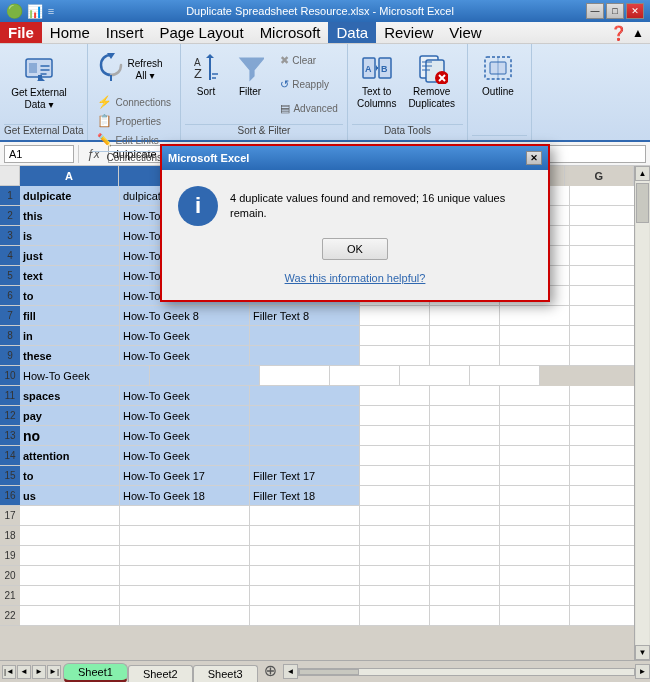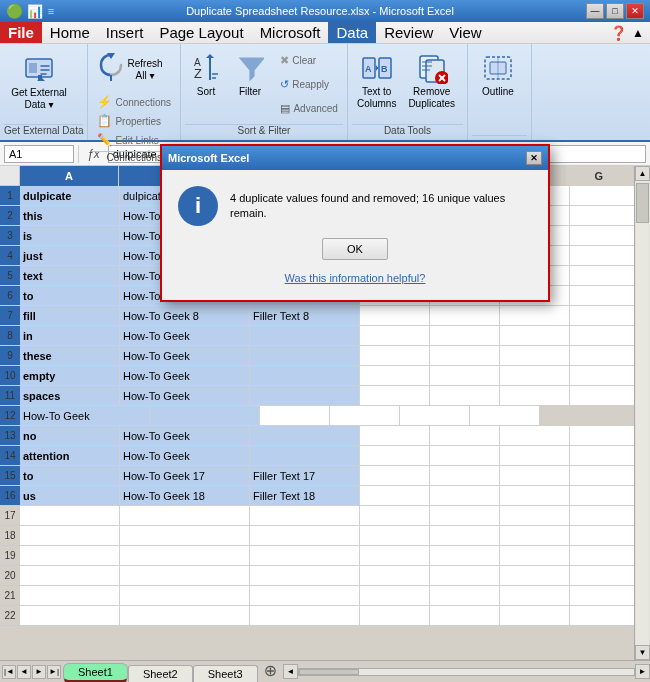--- a/index.html
+++ b/index.html
@@ -681,47 +681,47 @@
             <div class="grid-row" style="display: flex; height: 20px; min-height: 20px;">
               <div class="cell col-a selected-range" style="width: 100px; min-width: 100px; border-right: 1px solid rgb(208, 208, 208); border-bottom: 1px solid rgb(208, 208, 208); padding: 0px 3px; font-size: 11px; display: flex; align-items: center; overflow: hidden; white-space: nowrap; background: rgb(184, 208, 238); font-weight: bold;">these</div>
               <div class="cell col-b selected-range" style="width: 130px; min-width: 130px; border-right: 1px solid rgb(208, 208, 208); border-bottom: 1px solid rgb(208, 208, 208); padding: 0px 3px; font-size: 11px; display: flex; align-items: center; overflow: hidden; white-space: nowrap; background: rgb(184, 208, 238);">How-To Geek</div>
               <div class="cell col-c selected-range" style="width: 110px; min-width: 110px; border-right: 1px solid rgb(208, 208, 208); border-bottom: 1px solid rgb(208, 208, 208); padding: 0px 3px; font-size: 11px; display: flex; align-items: center; overflow: hidden; white-space: nowrap; background: rgb(184, 208, 238);"></div>
               <div class="cell col-d" style="width: 70px; min-width: 70px; border-right: 1px solid rgb(208, 208, 208); border-bottom: 1px solid rgb(208, 208, 208); padding: 0px 3px; font-size: 11px; display: flex; align-items: center; overflow: hidden; white-space: nowrap; background: white;"></div>
               <div class="cell col-e" style="width: 70px; min-width: 70px; border-right: 1px solid rgb(208, 208, 208); border-bottom: 1px solid rgb(208, 208, 208); padding: 0px 3px; font-size: 11px; display: flex; align-items: center; overflow: hidden; white-space: nowrap; background: white;"></div>
               <div class="cell col-f" style="width: 70px; min-width: 70px; border-right: 1px solid rgb(208, 208, 208); border-bottom: 1px solid rgb(208, 208, 208); padding: 0px 3px; font-size: 11px; display: flex; align-items: center; overflow: hidden; white-space: nowrap; background: white;"></div>
               <div class="cell col-g" style="width: 70px; min-width: 70px; border-right: 1px solid rgb(208, 208, 208); border-bottom: 1px solid rgb(208, 208, 208); padding: 0px 3px; font-size: 11px; display: flex; align-items: center; overflow: hidden; white-space: nowrap; background: white;"></div>
             </div>
             <div class="grid-row" style="display: flex; height: 20px; min-height: 20px;">
-              <div class="cell col-a selected-range" style="width: 100px; min-width: 100px; border-right: 1px solid rgb(208, 208, 208); border-bottom: 1px solid rgb(208, 208, 208); padding: 0px 3px; font-size: 11px; display: flex; align-items: center; overflow: hidden; white-space: nowrap; background: rgb(184, 208, 238); font-weight: bold;">empty</div>
               <div class="cell col-b selected-range" style="width: 130px; min-width: 130px; border-right: 1px solid rgb(208, 208, 208); border-bottom: 1px solid rgb(208, 208, 208); padding: 0px 3px; font-size: 11px; display: flex; align-items: center; overflow: hidden; white-space: nowrap; background: rgb(184, 208, 238);">How-To Geek</div>
               <div class="cell col-c selected-range" style="width: 110px; min-width: 110px; border-right: 1px solid rgb(208, 208, 208); border-bottom: 1px solid rgb(208, 208, 208); padding: 0px 3px; font-size: 11px; display: flex; align-items: center; overflow: hidden; white-space: nowrap; background: rgb(184, 208, 238);"></div>
               <div class="cell col-d" style="width: 70px; min-width: 70px; border-right: 1px solid rgb(208, 208, 208); border-bottom: 1px solid rgb(208, 208, 208); padding: 0px 3px; font-size: 11px; display: flex; align-items: center; overflow: hidden; white-space: nowrap; background: white;"></div>
               <div class="cell col-e" style="width: 70px; min-width: 70px; border-right: 1px solid rgb(208, 208, 208); border-bottom: 1px solid rgb(208, 208, 208); padding: 0px 3px; font-size: 11px; display: flex; align-items: center; overflow: hidden; white-space: nowrap; background: white;"></div>
               <div class="cell col-f" style="width: 70px; min-width: 70px; border-right: 1px solid rgb(208, 208, 208); border-bottom: 1px solid rgb(208, 208, 208); padding: 0px 3px; font-size: 11px; display: flex; align-items: center; overflow: hidden; white-space: nowrap; background: white;"></div>
               <div class="cell col-g" style="width: 70px; min-width: 70px; border-right: 1px solid rgb(208, 208, 208); border-bottom: 1px solid rgb(208, 208, 208); padding: 0px 3px; font-size: 11px; display: flex; align-items: center; overflow: hidden; white-space: nowrap; background: white;"></div>
             </div>
             <div class="grid-row" style="display: flex; height: 20px; min-height: 20px;">
               <div class="cell col-a selected-range" style="width: 100px; min-width: 100px; border-right: 1px solid rgb(208, 208, 208); border-bottom: 1px solid rgb(208, 208, 208); padding: 0px 3px; font-size: 11px; display: flex; align-items: center; overflow: hidden; white-space: nowrap; background: rgb(184, 208, 238); font-weight: bold;">spaces</div>
               <div class="cell col-b selected-range" style="width: 130px; min-width: 130px; border-right: 1px solid rgb(208, 208, 208); border-bottom: 1px solid rgb(208, 208, 208); padding: 0px 3px; font-size: 11px; display: flex; align-items: center; overflow: hidden; white-space: nowrap; background: rgb(184, 208, 238);">How-To Geek</div>
               <div class="cell col-c selected-range" style="width: 110px; min-width: 110px; border-right: 1px solid rgb(208, 208, 208); border-bottom: 1px solid rgb(208, 208, 208); padding: 0px 3px; font-size: 11px; display: flex; align-items: center; overflow: hidden; white-space: nowrap; background: rgb(184, 208, 238);"></div>
               <div class="cell col-d" style="width: 70px; min-width: 70px; border-right: 1px solid rgb(208, 208, 208); border-bottom: 1px solid rgb(208, 208, 208); padding: 0px 3px; font-size: 11px; display: flex; align-items: center; overflow: hidden; white-space: nowrap; background: white;"></div>
               <div class="cell col-e" style="width: 70px; min-width: 70px; border-right: 1px solid rgb(208, 208, 208); border-bottom: 1px solid rgb(208, 208, 208); padding: 0px 3px; font-size: 11px; display: flex; align-items: center; overflow: hidden; white-space: nowrap; background: white;"></div>
               <div class="cell col-f" style="width: 70px; min-width: 70px; border-right: 1px solid rgb(208, 208, 208); border-bottom: 1px solid rgb(208, 208, 208); padding: 0px 3px; font-size: 11px; display: flex; align-items: center; overflow: hidden; white-space: nowrap; background: white;"></div>
               <div class="cell col-g" style="width: 70px; min-width: 70px; border-right: 1px solid rgb(208, 208, 208); border-bottom: 1px solid rgb(208, 208, 208); padding: 0px 3px; font-size: 11px; display: flex; align-items: center; overflow: hidden; white-space: nowrap; background: white;"></div>
             </div>
             <div class="grid-row" style="display: flex; height: 20px; min-height: 20px;">
+              <div class="cell col-a selected-range" style="width: 100px; min-width: 100px; border-right: 1px solid rgb(208, 208, 208); border-bottom: 1px solid rgb(208, 208, 208); padding: 0px 3px; font-size: 11px; display: flex; align-items: center; overflow: hidden; white-space: nowrap; background: rgb(184, 208, 238); font-weight: bold;">pay</div>
               <div class="cell col-b selected-range" style="width: 130px; min-width: 130px; border-right: 1px solid rgb(208, 208, 208); border-bottom: 1px solid rgb(208, 208, 208); padding: 0px 3px; font-size: 11px; display: flex; align-items: center; overflow: hidden; white-space: nowrap; background: rgb(184, 208, 238);">How-To Geek</div>
               <div class="cell col-c selected-range" style="width: 110px; min-width: 110px; border-right: 1px solid rgb(208, 208, 208); border-bottom: 1px solid rgb(208, 208, 208); padding: 0px 3px; font-size: 11px; display: flex; align-items: center; overflow: hidden; white-space: nowrap; background: rgb(184, 208, 238);"></div>
               <div class="cell col-d" style="width: 70px; min-width: 70px; border-right: 1px solid rgb(208, 208, 208); border-bottom: 1px solid rgb(208, 208, 208); padding: 0px 3px; font-size: 11px; display: flex; align-items: center; overflow: hidden; white-space: nowrap; background: white;"></div>
               <div class="cell col-e" style="width: 70px; min-width: 70px; border-right: 1px solid rgb(208, 208, 208); border-bottom: 1px solid rgb(208, 208, 208); padding: 0px 3px; font-size: 11px; display: flex; align-items: center; overflow: hidden; white-space: nowrap; background: white;"></div>
               <div class="cell col-f" style="width: 70px; min-width: 70px; border-right: 1px solid rgb(208, 208, 208); border-bottom: 1px solid rgb(208, 208, 208); padding: 0px 3px; font-size: 11px; display: flex; align-items: center; overflow: hidden; white-space: nowrap; background: white;"></div>
               <div class="cell col-g" style="width: 70px; min-width: 70px; border-right: 1px solid rgb(208, 208, 208); border-bottom: 1px solid rgb(208, 208, 208); padding: 0px 3px; font-size: 11px; display: flex; align-items: center; overflow: hidden; white-space: nowrap; background: white;"></div>
             </div>
             <div class="grid-row" style="display: flex; height: 20px; min-height: 20px;">
-              <div class="cell col-a selected-range" style="width: 100px; min-width: 100px; border-right: 1px solid rgb(208, 208, 208); border-bottom: 1px solid rgb(208, 208, 208); padding: 0px 3px; font-size: 11px; display: flex; align-items: center; overflow: hidden; white-space: nowrap; background: rgb(184, 208, 238); font-weight: bold;">no</div>
+              <div class="cell col-a selected-range" style="width: 100px; min-width: 100px; border-right: 1px solid rgb(208, 208, 208); border-bottom: 1px solid rgb(208, 208, 208); padding: 0px 3px; font-size: 14px; display: flex; align-items: center; overflow: hidden; white-space: nowrap; background: rgb(184, 208, 238); font-weight: bold;">no</div>
               <div class="cell col-b selected-range" style="width: 130px; min-width: 130px; border-right: 1px solid rgb(208, 208, 208); border-bottom: 1px solid rgb(208, 208, 208); padding: 0px 3px; font-size: 11px; display: flex; align-items: center; overflow: hidden; white-space: nowrap; background: rgb(184, 208, 238);">How-To Geek</div>
               <div class="cell col-c selected-range" style="width: 110px; min-width: 110px; border-right: 1px solid rgb(208, 208, 208); border-bottom: 1px solid rgb(208, 208, 208); padding: 0px 3px; font-size: 11px; display: flex; align-items: center; overflow: hidden; white-space: nowrap; background: rgb(184, 208, 238);"></div>
               <div class="cell col-d" style="width: 70px; min-width: 70px; border-right: 1px solid rgb(208, 208, 208); border-bottom: 1px solid rgb(208, 208, 208); padding: 0px 3px; font-size: 11px; display: flex; align-items: center; overflow: hidden; white-space: nowrap; background: white;"></div>
               <div class="cell col-e" style="width: 70px; min-width: 70px; border-right: 1px solid rgb(208, 208, 208); border-bottom: 1px solid rgb(208, 208, 208); padding: 0px 3px; font-size: 11px; display: flex; align-items: center; overflow: hidden; white-space: nowrap; background: white;"></div>
               <div class="cell col-f" style="width: 70px; min-width: 70px; border-right: 1px solid rgb(208, 208, 208); border-bottom: 1px solid rgb(208, 208, 208); padding: 0px 3px; font-size: 11px; display: flex; align-items: center; overflow: hidden; white-space: nowrap; background: white;"></div>
               <div class="cell col-g" style="width: 70px; min-width: 70px; border-right: 1px solid rgb(208, 208, 208); border-bottom: 1px solid rgb(208, 208, 208); padding: 0px 3px; font-size: 11px; display: flex; align-items: center; overflow: hidden; white-space: nowrap; background: white;"></div>
             </div>
             <div class="grid-row" style="display: flex; height: 20px; min-height: 20px;">
               <div class="cell col-a selected-range" style="width: 100px; min-width: 100px; border-right: 1px solid rgb(208, 208, 208); border-bottom: 1px solid rgb(208, 208, 208); padding: 0px 3px; font-size: 11px; display: flex; align-items: center; overflow: hidden; white-space: nowrap; background: rgb(184, 208, 238); font-weight: bold;">attention</div>
               <div class="cell col-b selected-range" style="width: 130px; min-width: 130px; border-right: 1px solid rgb(208, 208, 208); border-bottom: 1px solid rgb(208, 208, 208); padding: 0px 3px; font-size: 11px; display: flex; align-items: center; overflow: hidden; white-space: nowrap; background: rgb(184, 208, 238);">How-To Geek</div>

